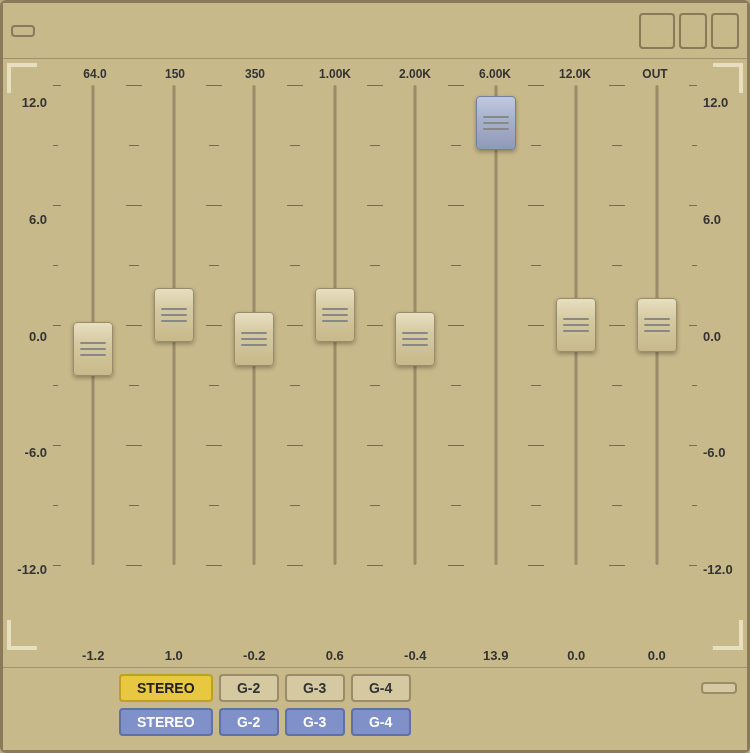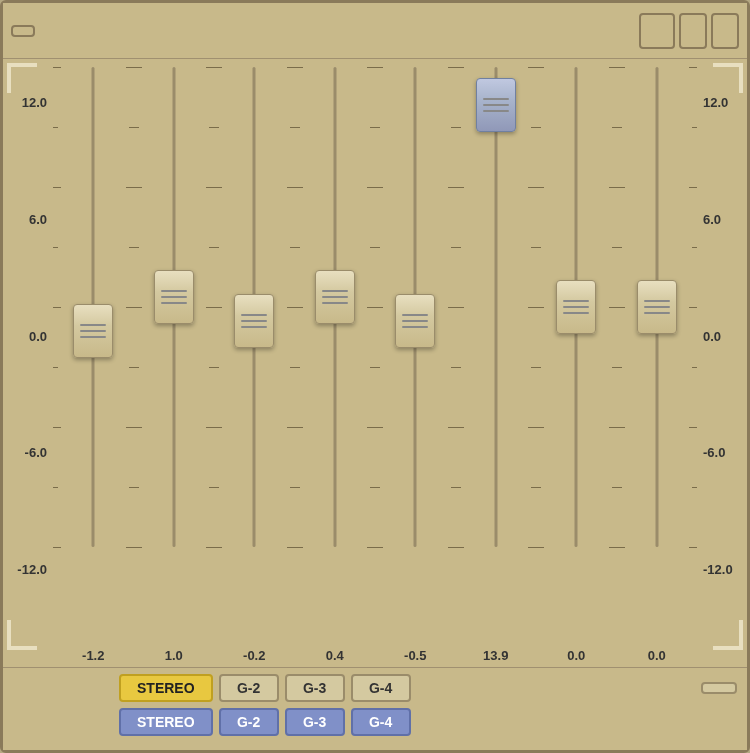--- a/index.html
+++ b/index.html
@@ -362,20 +362,30 @@
     <div class="scale-left">
       <span>12.0</span>
       <span>6.0</span>
       <span>0.0</span>
       <span>-6.0</span>
       <span>-12.0</span>
     </div>
 
     <div class="faders-section">
 
+      <div class="freq-labels" id="freq-labels-container">
+          <div class="freq-label">64.0</div>
+          <div class="freq-label">150</div>
+          <div class="freq-label">350</div>
+          <div class="freq-label">1.00K</div>
+          <div class="freq-label">2.00K</div>
+          <div class="freq-label">6.00K</div>
+          <div class="freq-label">12.0K</div>
+          <div class="freq-label">OUT</div>
+        </div>
 
       <div class="faders-row" id="faders-container">
           <div class="fader-channel">
             <div class="fader-wrapper">
               <div class="fader-vertical-line"></div>
               <div class="tick-container">
                 <div class="tick-left" style="top: 0%;"></div>
                 <div class="tick-right" style="top: 0%;"></div>
                 <div class="tick-left" style="top: 25%;"></div>
                 <div class="tick-right" style="top: 25%;"></div>
@@ -610,22 +620,22 @@
                 <div class="thumb-line"></div>
               </div>
             </div>
           </div>
         </div>
 
       <div class="values-row" id="values-container">
           <div class="channel-value">-1.2</div>
           <div class="channel-value">1.0</div>
           <div class="channel-value">-0.2</div>
-          <div class="channel-value">0.4</div>
-          <div class="channel-value">-0.5</div>
+          <div class="channel-value">0.6</div>
+          <div class="channel-value">-0.4</div>
           <div class="channel-value">13.9</div>
           <div class="channel-value">0.0</div>
           <div class="channel-value">0.0</div>
         </div>
     </div>
 
     <div class="scale-right">
       <span>12.0</span>
       <span>6.0</span>
       <span>0.0</span>

